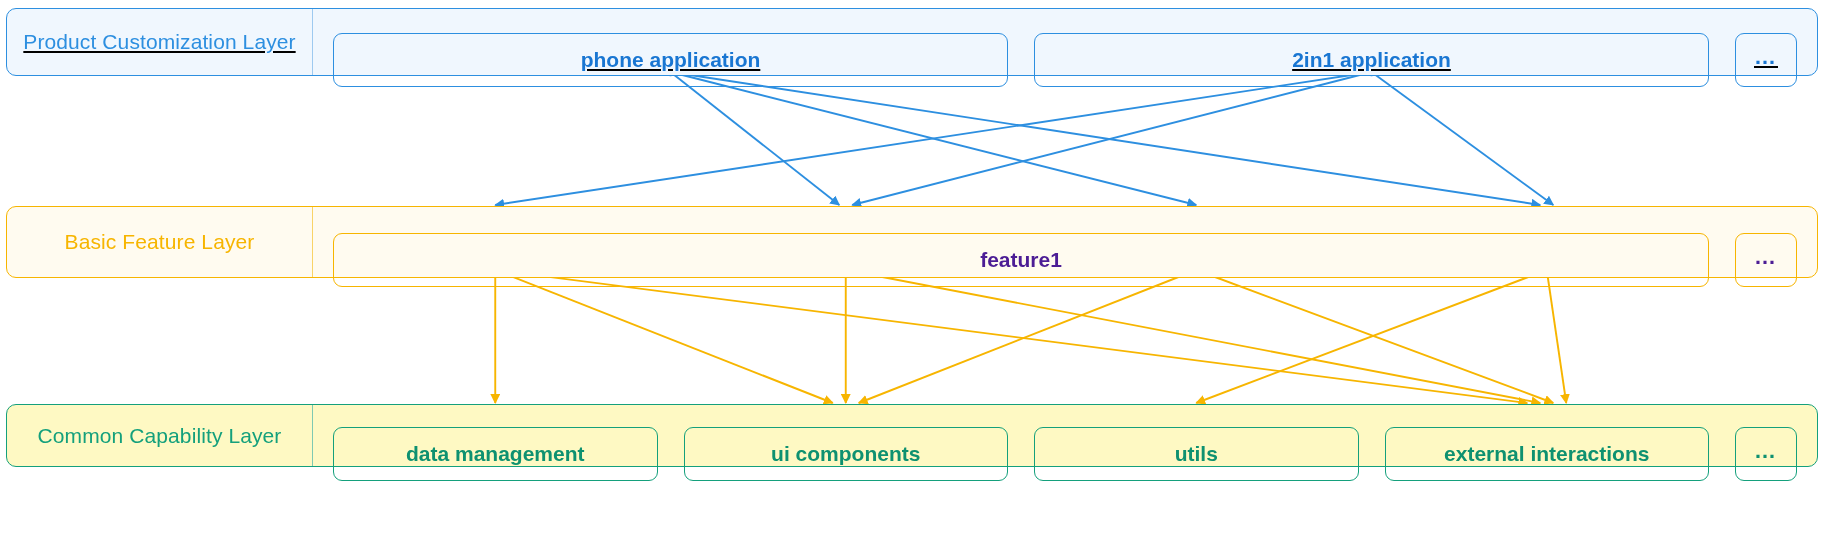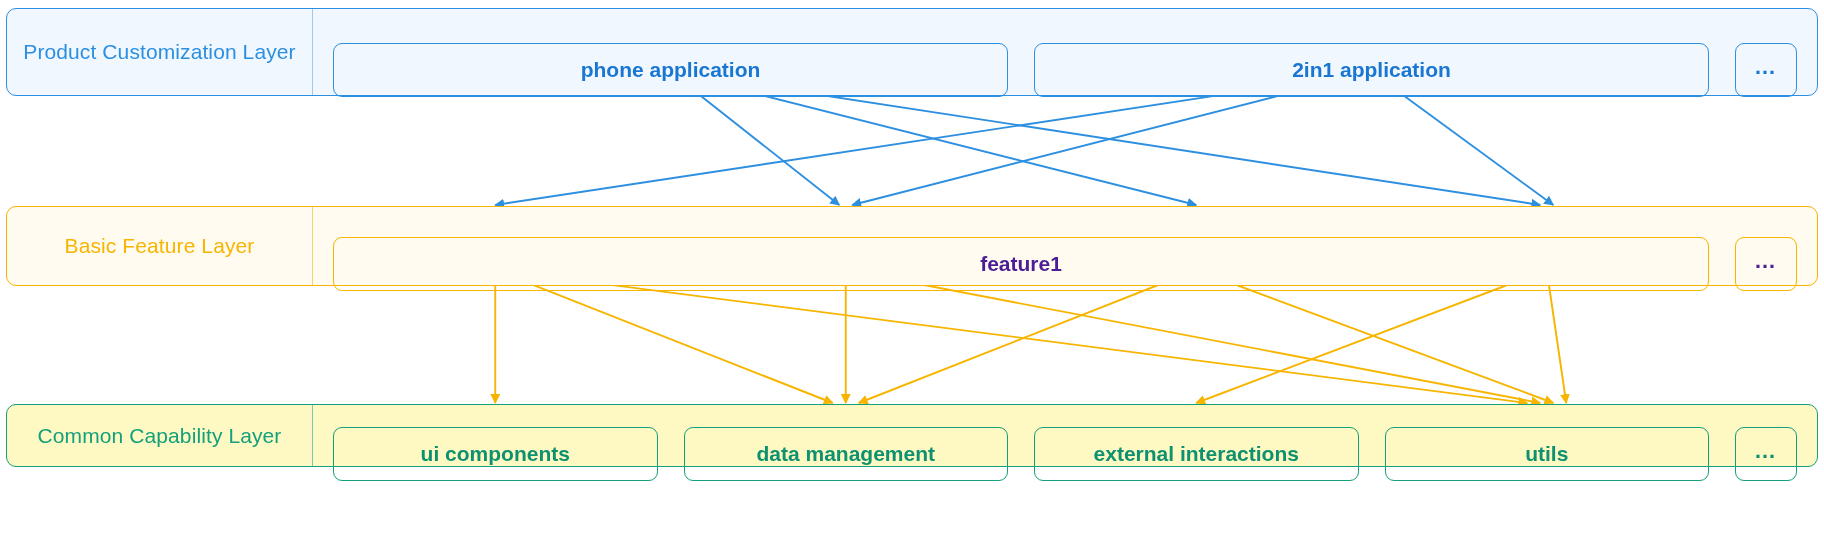--- a/index.html
+++ b/index.html
@@ -56,30 +56,31 @@
   .node.ellipsis{
     flex:0 0 62px;
     font-weight:bold;
     font-size:22px;
     letter-spacing:2px;
     padding-bottom:6px;
   }
 
   
   #band-product{
-    left:6px; top:8px; width:1812px; height:88px;
+    left:6px; top:8px; width:1812px; height:68px;
     background:#f0f7fe;
     border-color:#2d8fe0;
+    text-decoration:underline;
   }
   #band-product .band-title{width:306px;border-right-color:#9ecaf0;color:#2d8fe0;}
   #band-product .node{border-color:#2d8fe0;color:#1976d2;}
 
   
   #band-feature{
-    left:6px; top:206px; width:1812px; height:80px;
+    left:6px; top:206px; width:1812px; height:72px;
     background:#fffbf0;
     border-color:#f7b500;
   }
   #band-feature .band-title{width:306px;border-right-color:#f9d367;color:#f7b500;}
   #band-feature .node{border-color:#f7b500;color:#4c1d95;}
 
   
   #band-common{
     left:6px; top:404px; width:1812px; height:63px;
     background:#fef9c3;
@@ -142,20 +143,20 @@
     <div class="band-title">Basic Feature Layer</div>
     <div class="band-items">
       <div class="node" id="node-feature1">feature1</div>
       <div class="node ellipsis">…</div>
     </div>
   </div>
 
   <div class="band" id="band-common">
     <div class="band-title">Common Capability Layer</div>
     <div class="band-items">
+      <div class="node" id="node-data-management">data management</div>
       <div class="node" id="node-ui-components">ui components</div>
-      <div class="node" id="node-data-management">data management</div>
+      <div class="node" id="node-utils">utils</div>
       <div class="node" id="node-external-interactions">external interactions</div>
-      <div class="node" id="node-utils">utils</div>
       <div class="node ellipsis">…</div>
     </div>
   </div>
 </div>
 
 </body></html>

